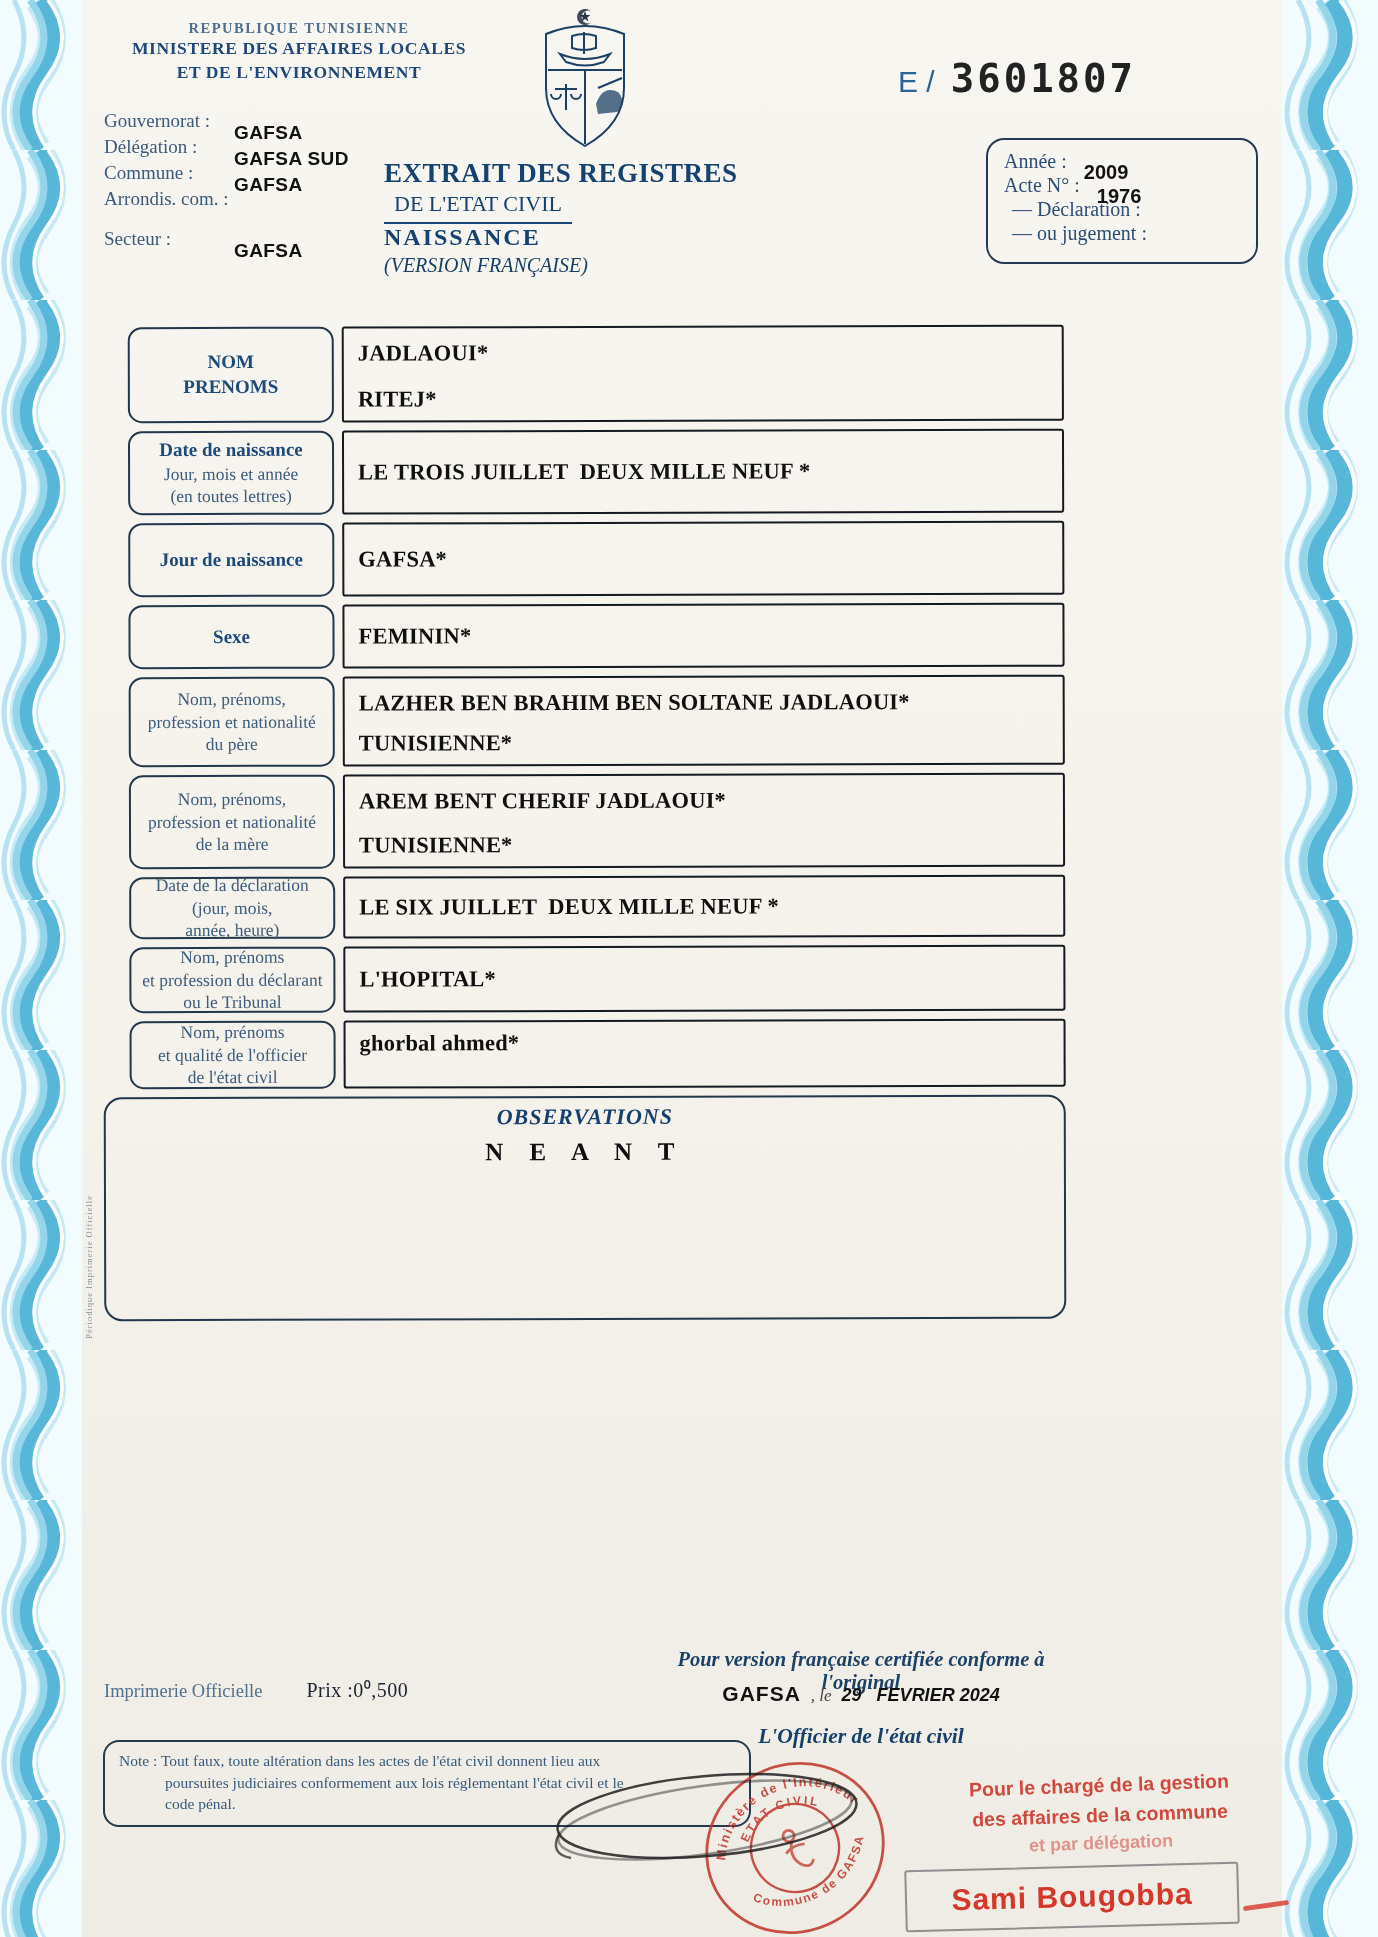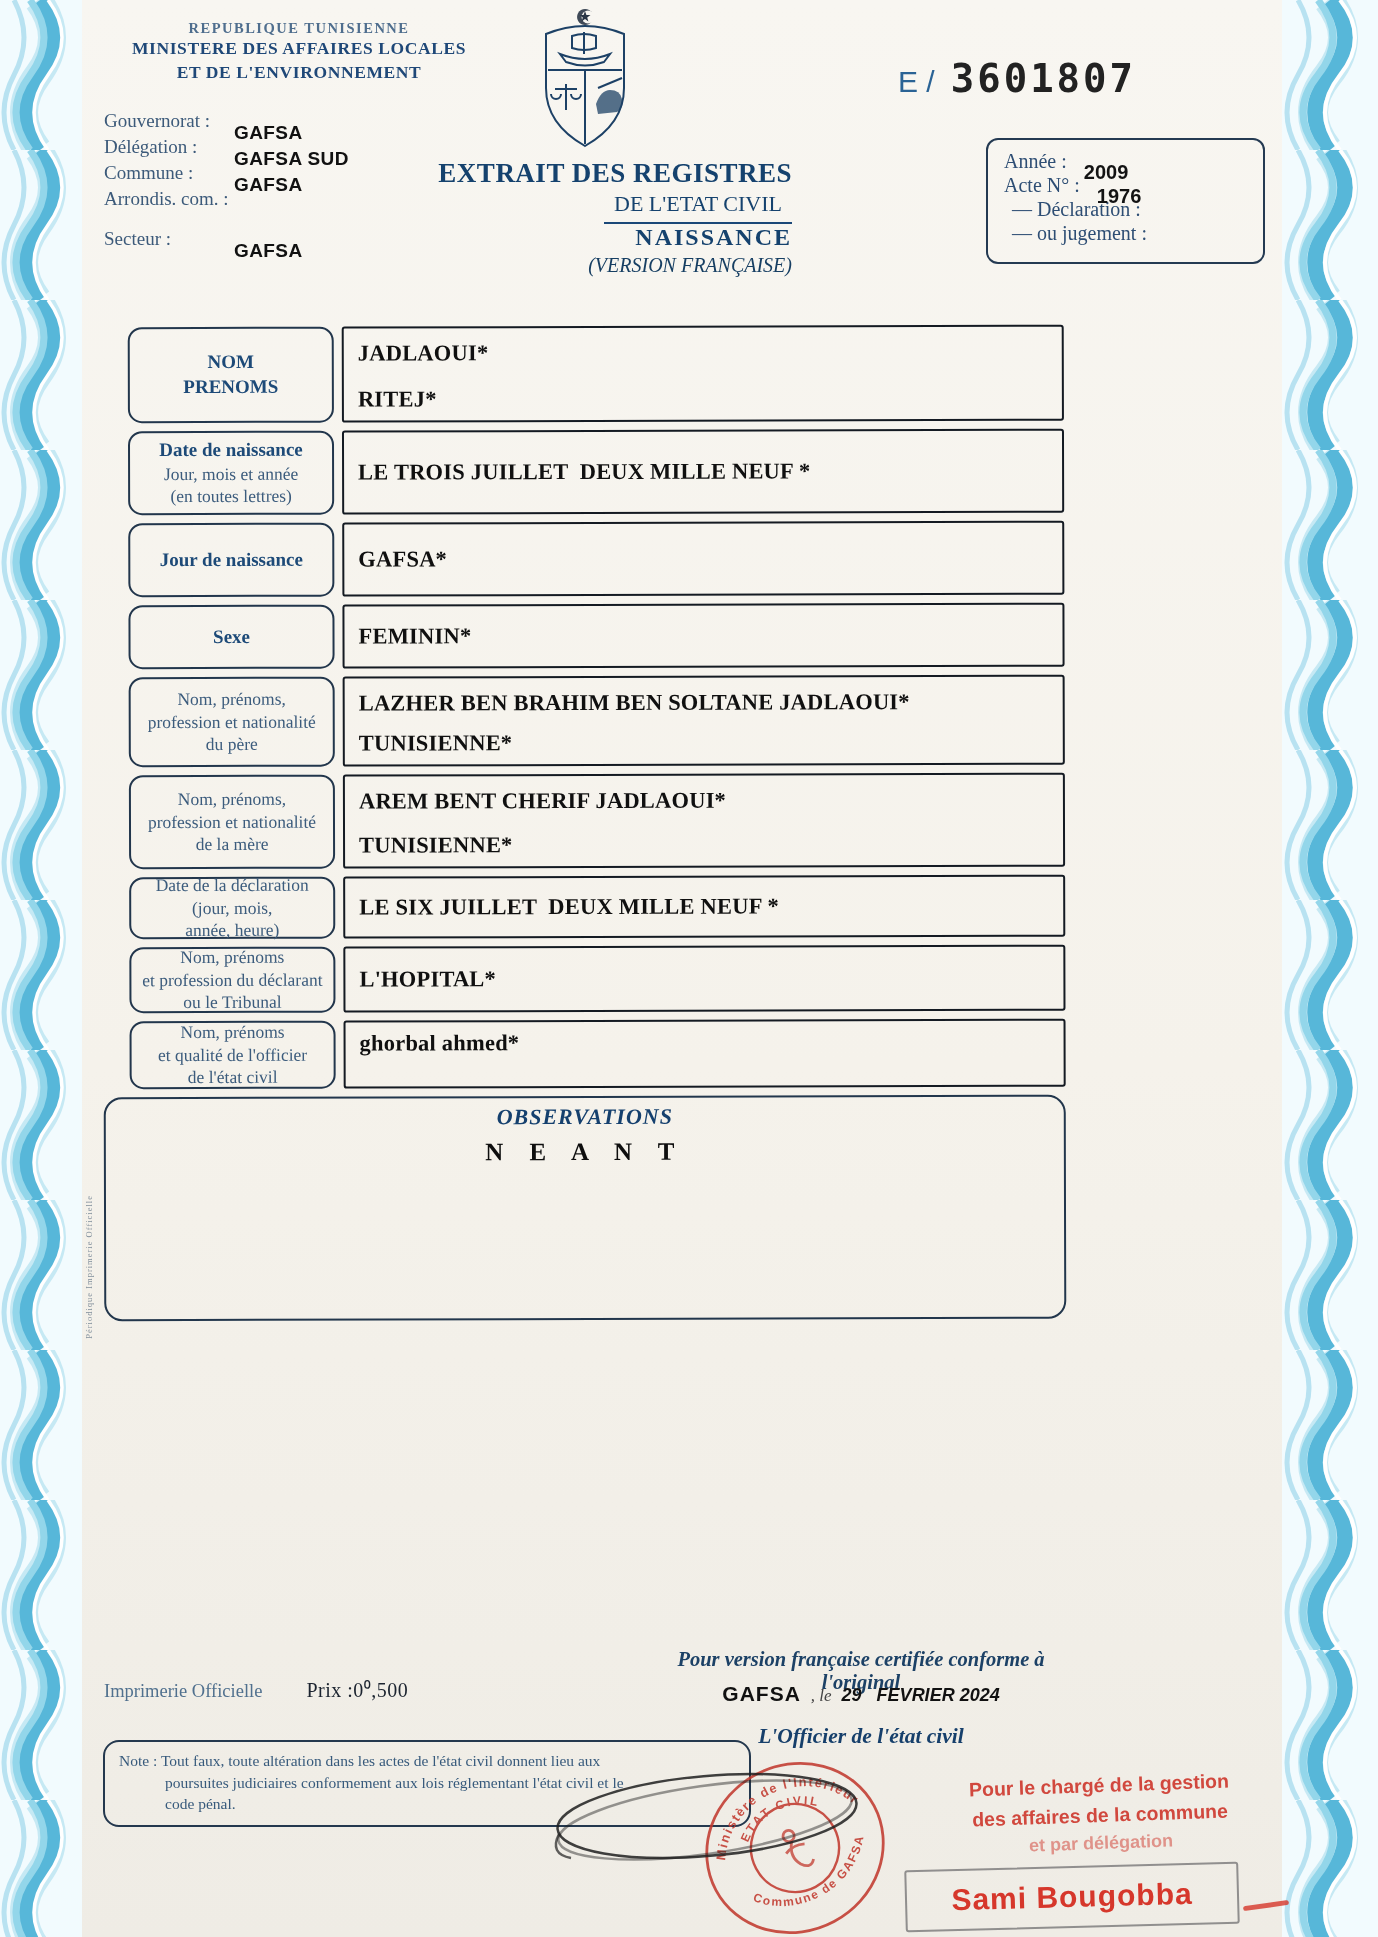--- a/index.html
+++ b/index.html
@@ -25,28 +25,28 @@
   .serial-prefix{font-family:"Liberation Sans",sans-serif;font-size:30px;color:#2a6395;}
   .serial-number{font-family:"DejaVu Sans Mono",monospace;font-weight:bold;font-size:39px;color:#222;letter-spacing:3px;}
 
   .admin{position:absolute;left:104px;top:110px;z-index:2;}
   .admin-field{height:26px;}
   .admin-field.gap{margin-top:14px;}
   .admin-label{display:inline-block;width:126px;font-size:19px;color:#3c5a7a;}
   .admin-value{display:inline-block;transform:translateY(12px);font-family:"Liberation Sans",sans-serif;
     font-weight:bold;font-size:19px;color:#111;letter-spacing:.4px;}
 
-  .titleblock{position:absolute;left:356px;top:158px;width:436px;text-align:right;z-index:2;}
+  .titleblock{position:absolute;left:384px;top:158px;width:436px;text-align:left;z-index:2;}
   .title-l1{font-size:27px;font-weight:bold;color:#15426e;letter-spacing:.5px;}
   .title-l2{display:inline-block;font-size:22px;color:#15426e;padding:2px 10px 5px 10px;border-bottom:2.5px solid #1b4878;}
   .title-l3{font-size:24px;font-weight:bold;color:#15426e;letter-spacing:2px;}
   .title-l4{font-size:20px;font-style:italic;color:#173f63;margin-top:3px;}
 
   .act-box{position:absolute;left:986px;top:138px;width:252px;height:112px;z-index:2;
-    border:2.5px solid #243a52;border-radius:12px;padding:10px 7px 0 16px;}
+    border:2.5px solid #243a52;border-radius:18px;padding:10px 0 0 16px;}
   .act-line{height:24px;font-size:20px;color:#2e4e74;}
   .act-val{position:relative;top:11px;left:12px;font-family:"Liberation Sans",sans-serif;
     font-weight:bold;font-size:20px;color:#131313;}
   .act-sub{padding-left:8px;}
 
   
   .table{position:absolute;left:103px;top:326px;width:962px;z-index:2;transform:rotate(-0.15deg);}
   .trow{display:flex;margin-bottom:8px;}
   .lcell{width:206px;flex:none;border:2.5px solid #22364c;border-radius:14px;
     display:flex;flex-direction:column;align-items:center;justify-content:center;text-align:center;padding:2px 6px;box-sizing:border-box;margin-left:26px;}

